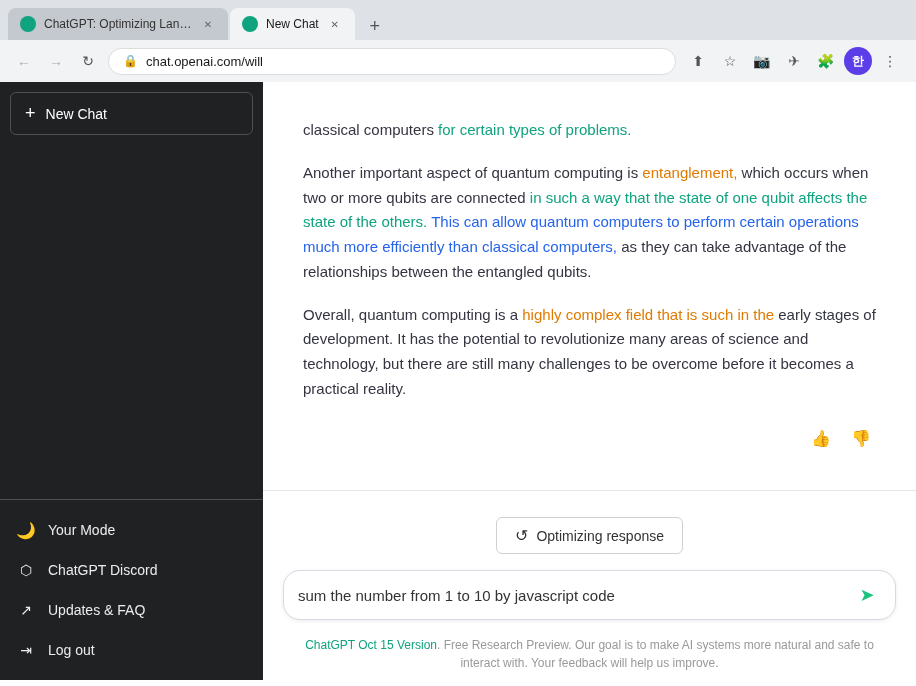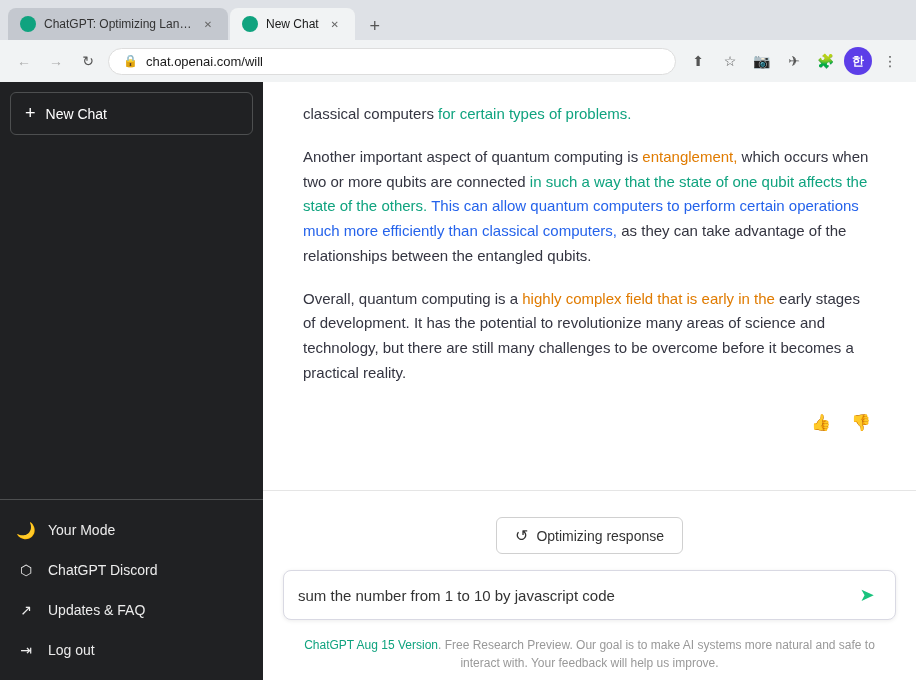--- a/index.html
+++ b/index.html
@@ -28,35 +28,35 @@
     .sidebar { width: 263px; background: #202123; display: flex; flex-direction: column; flex-shrink: 0; height: 100%; }
     .new-chat-btn { display: flex; align-items: center; gap: 10px; margin: 10px 10px 0; padding: 10px 14px; border: 1px solid #4d4f50; border-radius: 6px; cursor: pointer; color: #fff; font-size: 14px; }
     .new-chat-plus { font-size: 18px; font-weight: 300; }
     .sidebar-spacer { flex: 1; }
     .sidebar-bottom { padding: 10px 0; border-top: 1px solid #4d4f50; }
     .sidebar-item { display: flex; align-items: center; gap: 12px; padding: 10px 16px; cursor: pointer; color: #ececec; font-size: 14px; }
     .sidebar-icon { width: 20px; height: 20px; display: flex; align-items: center; justify-content: center; font-size: 16px; color: #ececec; }
 
     
     .main { flex: 1; display: flex; flex-direction: column; background: #fff; overflow: hidden; }
-    .content-area { flex: 1; overflow-y: auto; padding: 0 40px 20px; }
+    .content-area { flex: 1; overflow-y: auto; padding: 16px 40px 20px; }
     .message-content { font-size: 15px; line-height: 1.65; color: #343541; padding-top: 20px; }
     .message-content p { margin-bottom: 18px; }
 
     .feedback-row { display: flex; gap: 10px; justify-content: flex-end; padding: 4px 0 10px; }
     .feedback-btn { width: 30px; height: 30px; display: flex; align-items: center; justify-content: center; border-radius: 4px; cursor: pointer; color: #999; font-size: 16px; border: none; background: none; }
 
     .divider { height: 1px; background: #e5e5e5; margin: 0 0 16px; }
 
     .regenerate-row { display: flex; justify-content: center; padding: 10px 0 16px; }
     .regenerate-btn { display: flex; align-items: center; gap: 8px; padding: 8px 18px; border: 1px solid #d0d0d0; border-radius: 6px; background: #fff; cursor: pointer; font-size: 14px; color: #333; }
     .regen-icon { font-size: 16px; }
 
     .input-area { padding: 0 20px 10px; }
-    .input-box { display: flex; align-items: center; border: 1px solid #d9d9e3; border-radius: 8px; padding: 10px 14px; background: #fff; box-shadow: 0 1px 4px rgba(0,0,0,0.08); }
+    .input-box { display: flex; align-items: center; border: 1px solid #d9d9e3; border-radius: 17px; padding: 10px 14px; background: #fff; box-shadow: 0 1px 4px rgba(0,0,0,0.08); }
     .input-field { flex: 1; border: none; outline: none; font-size: 15px; color: #333; resize: none; background: transparent; font-family: inherit; }
     .send-btn { width: 28px; height: 28px; display: flex; align-items: center; justify-content: center; border-radius: 4px; cursor: pointer; color: #999; font-size: 18px; background: none; border: none; }
     .send-btn.active { color: #19c37d; }
 
     .footer-text { text-align: center; font-size: 12px; color: #999; padding: 6px 40px 8px; line-height: 1.5; }
     .footer-text a { color: #10a37f; text-decoration: none; }
 
     
     .chatgpt-icon { width: 16px; height: 16px; background: #10a37f; border-radius: 50%; display: inline-flex; align-items: center; justify-content: center; }
     .newchat-icon { width: 16px; height: 16px; background: #10a37f; border-radius: 50%; display: inline-flex; align-items: center; justify-content: center; }
@@ -144,21 +144,21 @@
 
         <p>
           classical computers <span style="color:#10a37f;">for certain types of problems.</span>
         </p>
 
         <p>
           Another important aspect of quantum computing is <span style="color:#e07b00;">entanglement,</span> which occurs when two or more qubits are connected <span style="color:#10a37f;">in such a way that the state of one qubit affects the state of the others.</span> <span style="color:#2563eb;">This can allow quantum computers to perform certain operations much more efficiently than classical computers,</span> as they can take advantage of the relationships between the entangled qubits.
         </p>
 
         <p>
-          Overall, quantum computing is a <span style="color:#e07b00;">highly complex field that is early in the</span> early stages of development. It has the potential to revolutionize many areas of science and technology, but there are still many challenges to be overcome before it becomes a practical reality.
+          Overall, quantum computing is a <span style="color:#e07b00;">highly complex field that is such in the</span> early stages of development. It has the potential to revolutionize many areas of science and technology, but there are still many challenges to be overcome before it becomes a practical reality.
         </p>
       </div>
 
       <div class="feedback-row">
         <button class="feedback-btn" title="Thumbs up">👍</button>
         <button class="feedback-btn" title="Thumbs down">👎</button>
       </div>
     </div>
 
     <div class="divider"></div>
@@ -171,16 +171,16 @@
     </div>
 
     <div class="input-area">
       <div class="input-box">
         <textarea class="input-field" rows="1" placeholder="sum the number from 1 to 10 by javascript code" style="">sum the number from 1 to 10 by javascript code</textarea>
         <button class="send-btn active">➤</button>
       </div>
     </div>
 
     <div class="footer-text">
-      <a href="ChatGPT Dec 15 Version">ChatGPT Aug 15 Version</a><span>. Free Research Preview. Our goal is to make AI systems more natural and safe to interact with. Your feedback will help us improve.</span>
+      <a href="ChatGPT Dec 15 Version">ChatGPT Oct 15 Version</a><span>. Free Research Preview. Our goal is to make AI systems more natural and safe to interact with. Your feedback will help us improve.</span>
     </div>
   </div>
 </div>
 
 </body></html>

